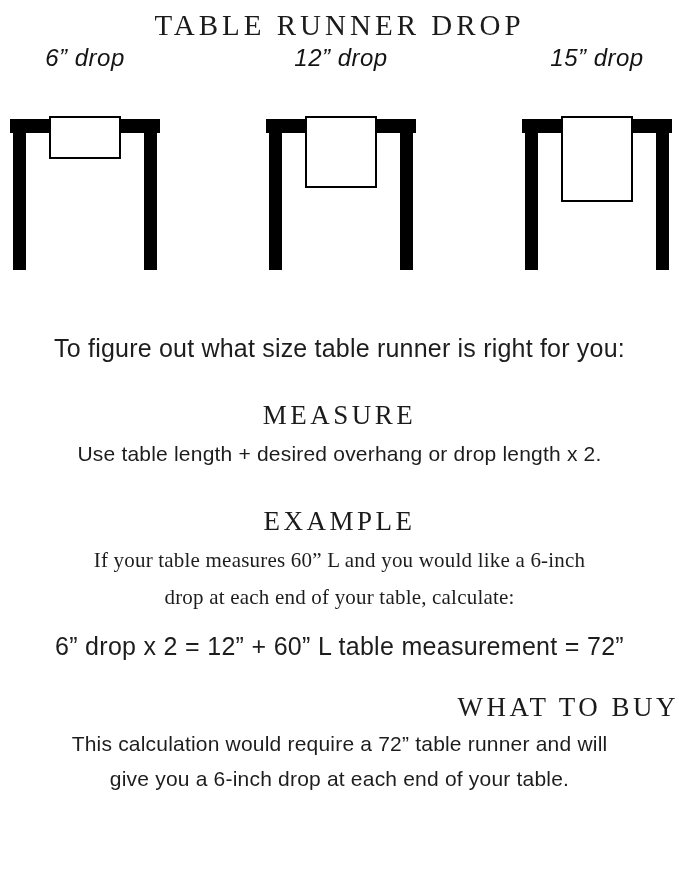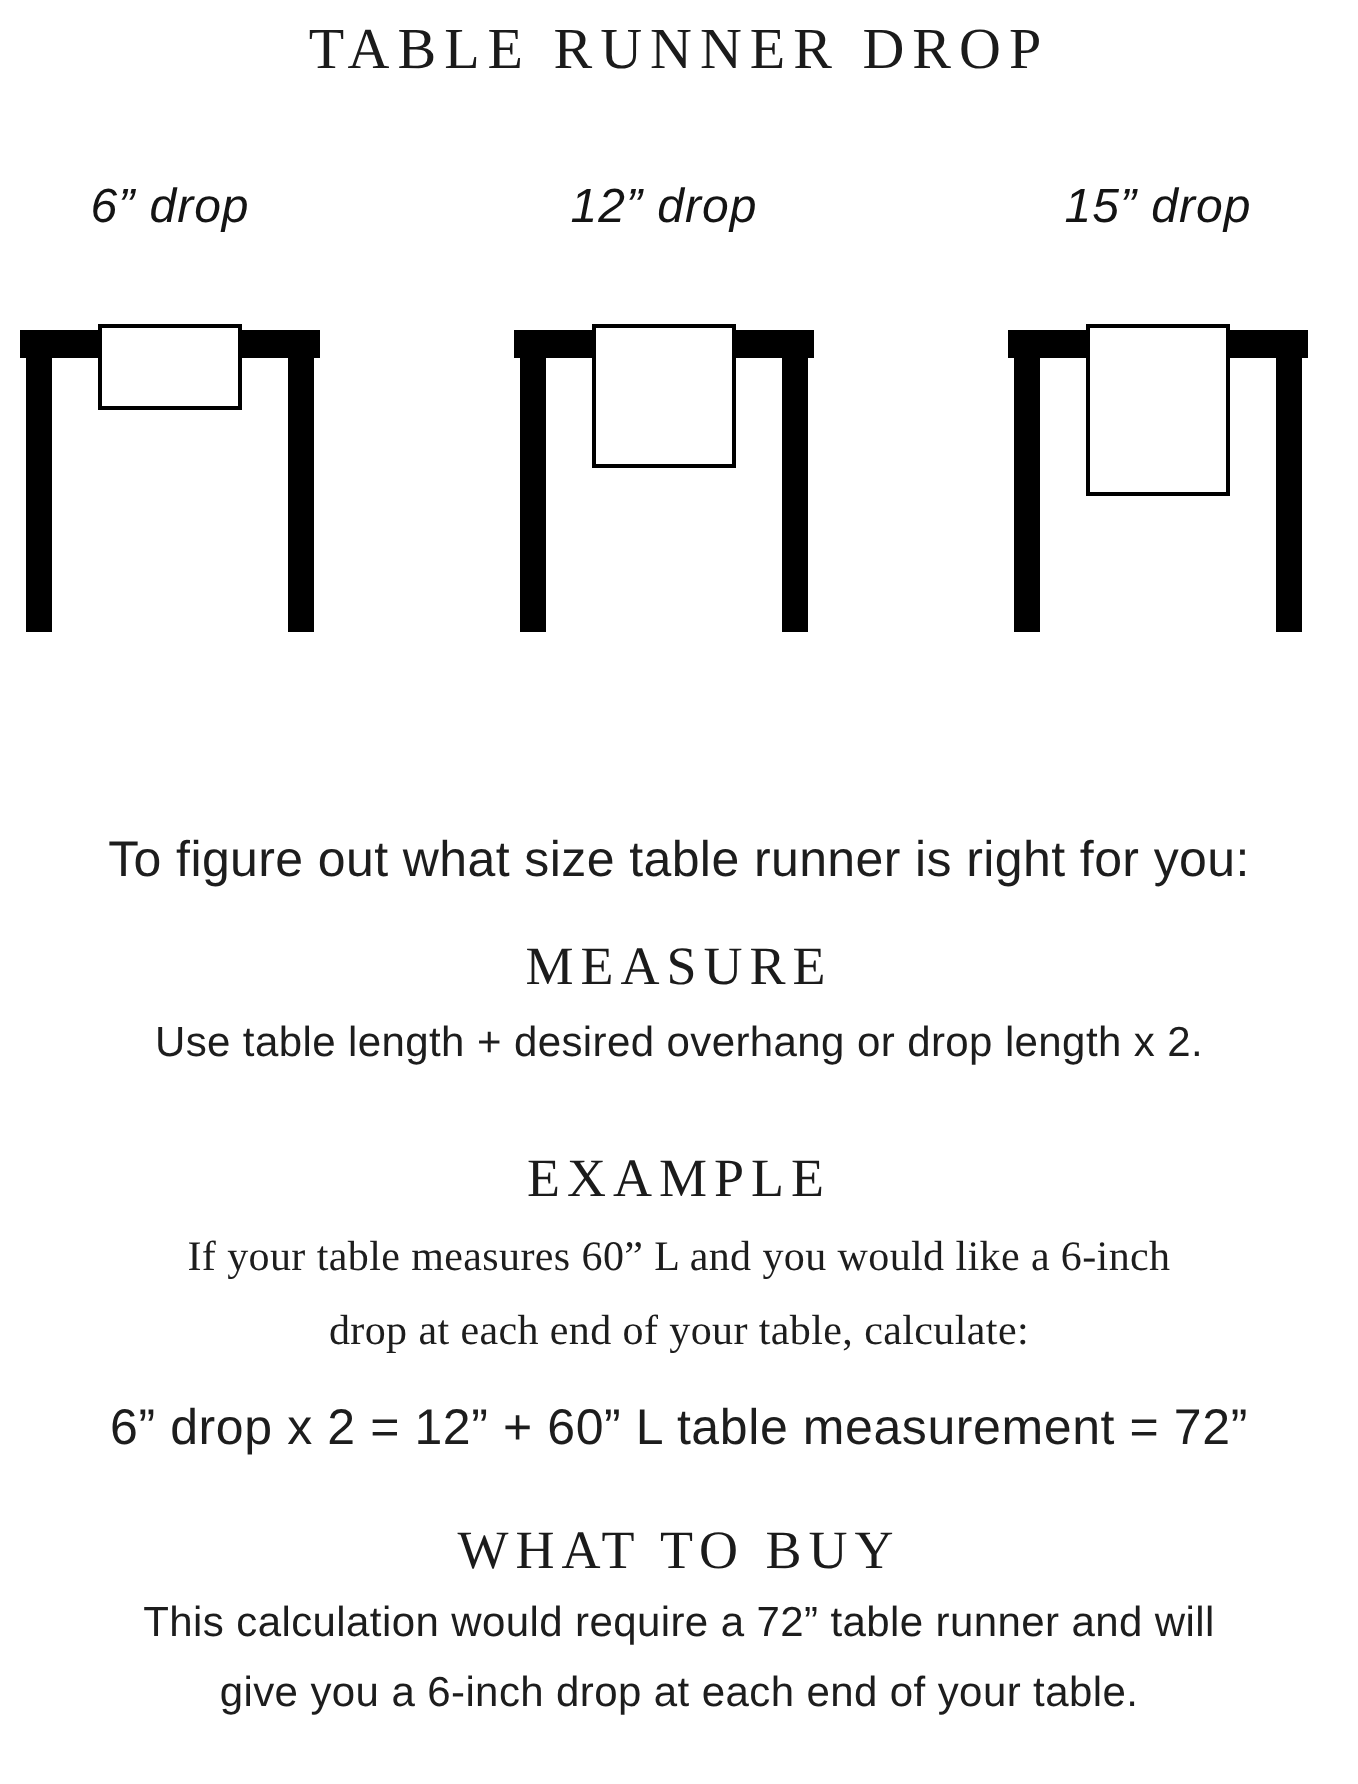--- a/index.html
+++ b/index.html
@@ -20,25 +20,24 @@
     font-weight: normal;
     font-size: 29px;
     line-height: 38px;
     letter-spacing: 4px;
     text-align: center;
     color: #1b1b1b;
   }
 
   
   .diagram {
-    margin-top: 46px;
     display: flex;
     justify-content: space-between;
     padding-left: 10px;
-    padding-right: 25px;
+    padding-right: 7px;
   }
   .diagram-col {
     width: 150px;
     display: flex;
     flex-direction: column;
     align-items: center;
   }
   .drop-label {
     font-style: italic;
     font-size: 24px;
@@ -72,38 +71,38 @@
     top: 0; left: 50%;
     transform: translateX(-50%);
     width: 72px;
     background: #ffffff;
     border: 2px solid #000000;
     
   }
 
   
   .intro-text {
-    margin-top: 96px;
+    margin-top: 60px;
     font-size: 25px;
     line-height: 36px;
     text-align: center;
     letter-spacing: 0.2px;
   }
   .section-heading {
     font-family: "Liberation Serif", serif;
     font-weight: normal;
     font-size: 27px;
     line-height: 30px;
     letter-spacing: 3.5px;
     text-align: center;
     color: #1b1b1b;
   }
-  .heading-measure { margin-top: 20px; }
+  .heading-measure { margin-top: 34px; }
   .heading-example { margin-top: 34px; }
-  .heading-buy     { margin-top: 28px; }
+  .heading-buy     { margin-top: 28px; text-align: right; }
   .body-text {
     font-size: 21px;
     line-height: 36px;
     text-align: center;
     letter-spacing: 0.2px;
   }
   .measure-body { margin-top: 6px; }
   .example-body { margin-top: 6px; line-height: 37px; font-family: Liberation Serif, serif; }
   .formula-text { margin-top: 12px; font-size: 25px; line-height: 36px; text-align: center; letter-spacing: 0.3px; }
   .buy-body     { margin-top: 4px; line-height: 35px; }

